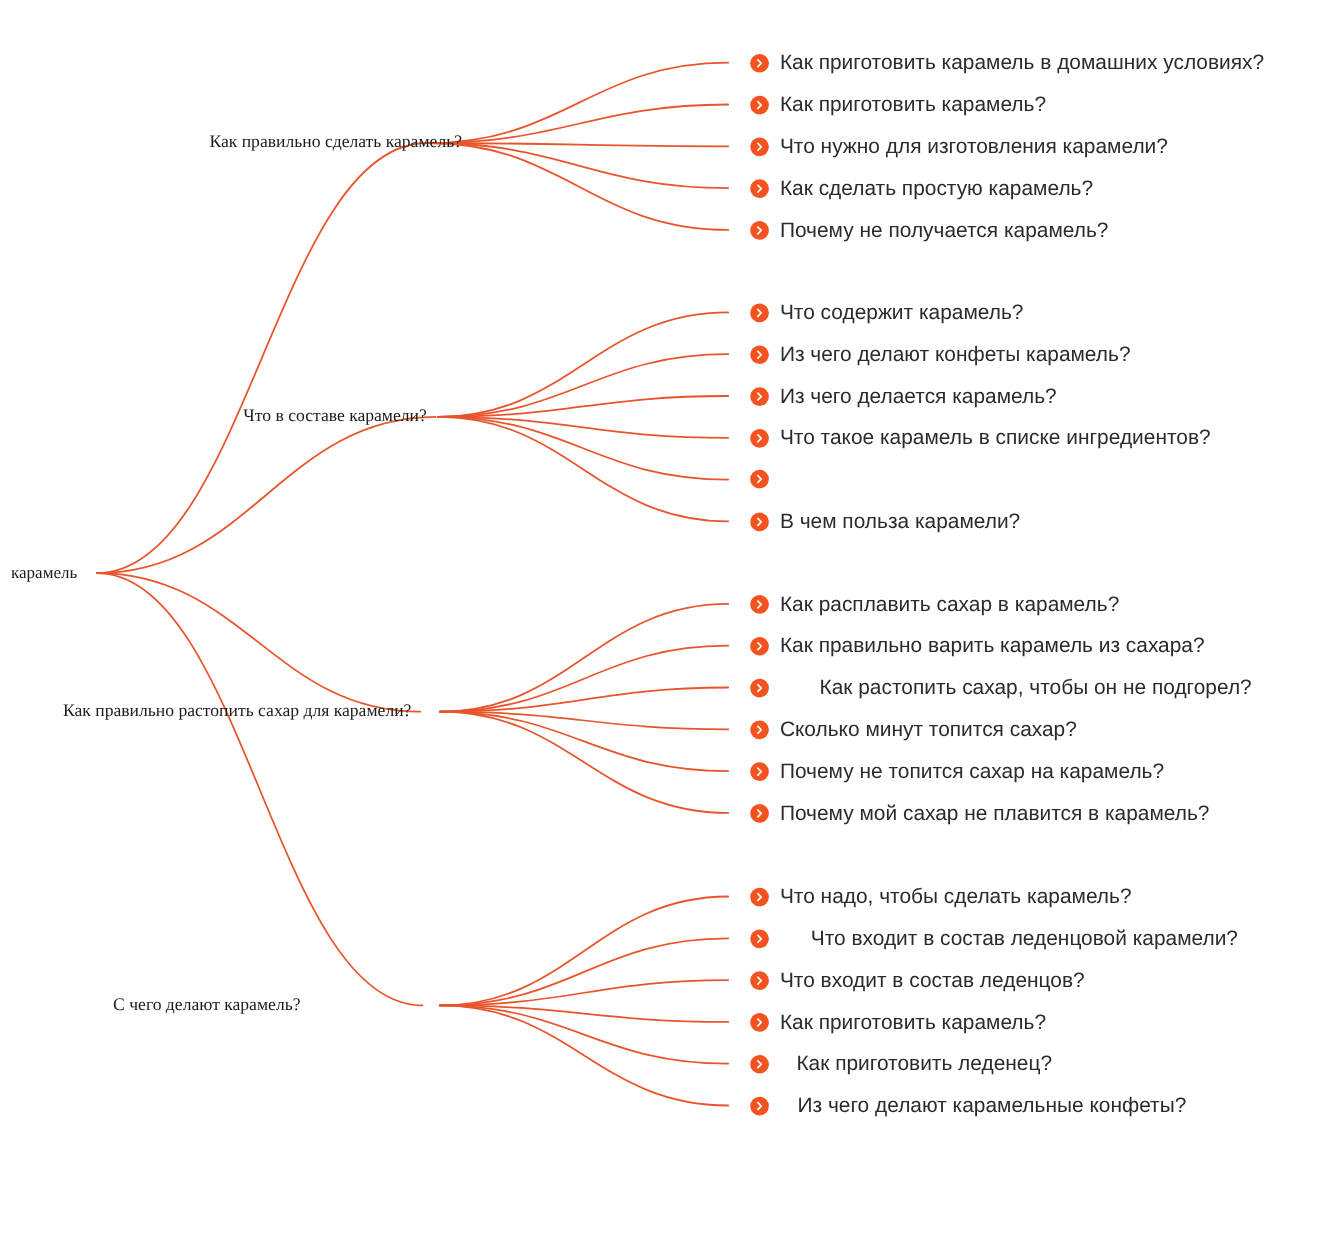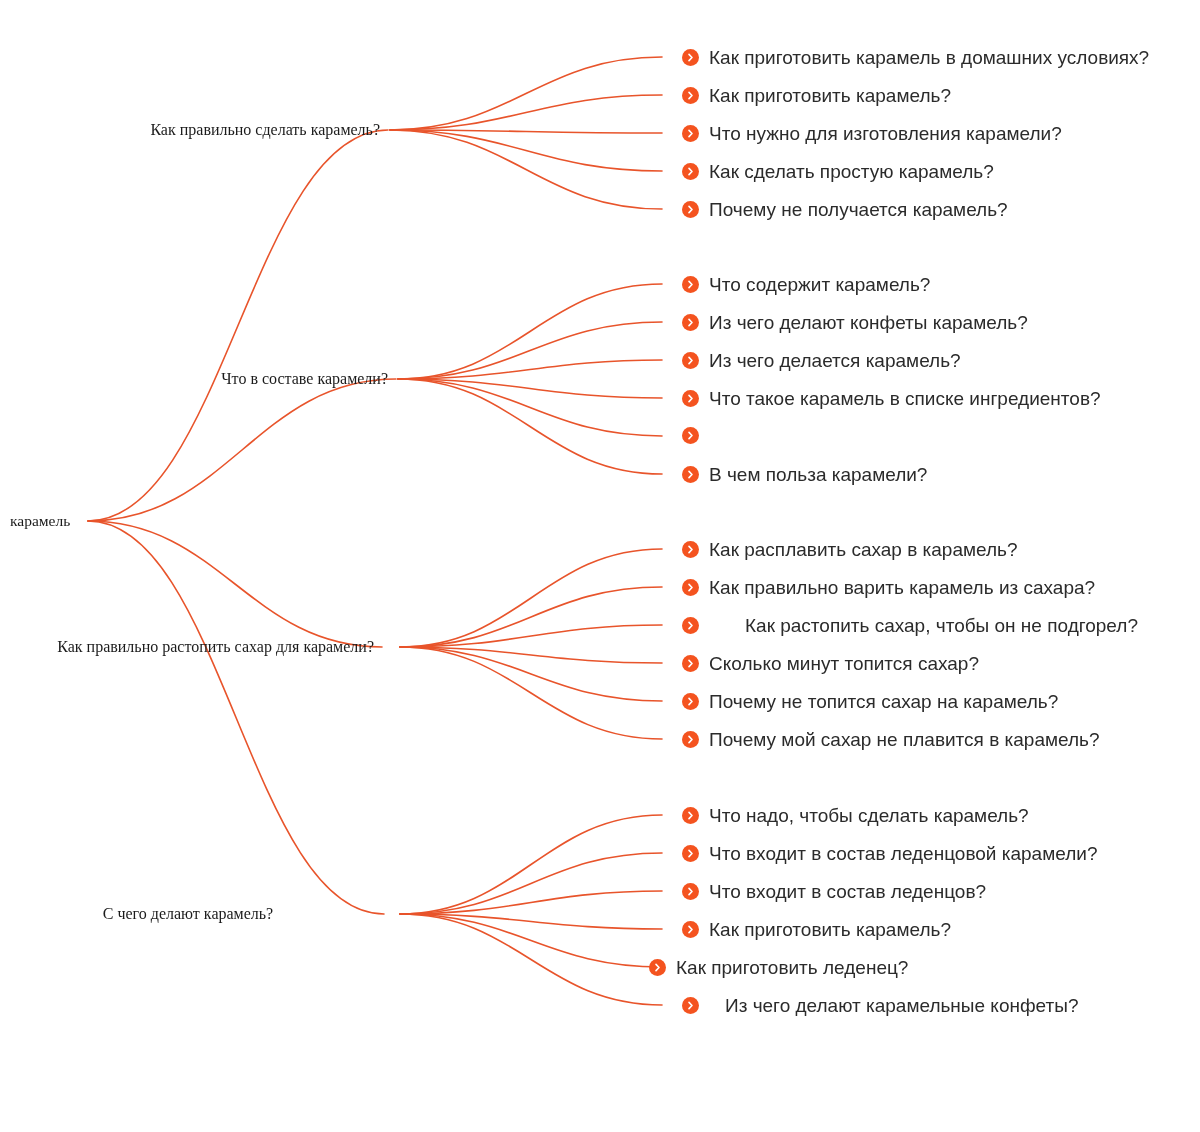--- a/index.html
+++ b/index.html
@@ -97,21 +97,21 @@
         <path d="M 400 914 C 517.9 914, 544.1 815, 662 815"></path>
         <path d="M 400 914 C 517.9 914, 544.1 853, 662 853"></path>
         <path d="M 400 914 C 517.9 914, 544.1 891, 662 891"></path>
         <path d="M 400 914 C 517.9 914, 544.1 929, 662 929"></path>
         <path d="M 400 914 C 517.9 914, 544.1 967, 662 967"></path>
         <path d="M 400 914 C 517.9 914, 544.1 1005, 662 1005"></path>
       </g>
   </svg>
   <div id="labels-layer">
       <div class="node-label root-label" style="left: 10px; top: 513px;">карамель</div>
-      <div class="node-label branch-label" style="top: 122px; left: 0px; width: 380px; text-align: right;">Как правильно сделать карамель?</div>
+      <div class="node-label branch-label" style="top: 122px; left: 0px; width: 380px; text-align: right; padding-left: 40px;">Как правильно сделать карамель?</div>
       <div class="leaf" style="left: 682px; top: 48px;">
         <span class="leaf-icon">
           <svg width="9" height="9" viewBox="0 0 9 9" aria-hidden="true">
             <path d="M3 1.4 L6 4.5 L3 7.6" fill="none" stroke="#ffffff" stroke-width="1.6" stroke-linecap="round" stroke-linejoin="round"></path>
           </svg>
         </span>
         <span class="leaf-label">Как приготовить карамель в домашних условиях?</span>
       </div>
       <div class="leaf" style="left: 682px; top: 86px;">
         <span class="leaf-icon">
@@ -244,21 +244,21 @@
       </div>
       <div class="node-label branch-label" style="top: 906px; left: 0px; width: 376px; text-align: center;">С чего делают карамель?</div>
       <div class="leaf" style="left: 682px; top: 806px;">
         <span class="leaf-icon">
           <svg width="9" height="9" viewBox="0 0 9 9" aria-hidden="true">
             <path d="M3 1.4 L6 4.5 L3 7.6" fill="none" stroke="#ffffff" stroke-width="1.6" stroke-linecap="round" stroke-linejoin="round"></path>
           </svg>
         </span>
         <span class="leaf-label">Что надо, чтобы сделать карамель?</span>
       </div>
-      <div class="leaf" style="left: 682px; top: 844px;">
+      <div class="leaf" style="left: 682px; top: 844px; gap: 28px;">
         <span class="leaf-icon">
           <svg width="9" height="9" viewBox="0 0 9 9" aria-hidden="true">
             <path d="M3 1.4 L6 4.5 L3 7.6" fill="none" stroke="#ffffff" stroke-width="1.6" stroke-linecap="round" stroke-linejoin="round"></path>
           </svg>
         </span>
         <span class="leaf-label">Что входит в состав леденцовой карамели?</span>
       </div>
       <div class="leaf" style="left: 682px; top: 882px;">
         <span class="leaf-icon">
           <svg width="9" height="9" viewBox="0 0 9 9" aria-hidden="true">
@@ -268,21 +268,21 @@
         <span class="leaf-label">Что входит в состав леденцов?</span>
       </div>
       <div class="leaf" style="left: 682px; top: 920px;">
         <span class="leaf-icon">
           <svg width="9" height="9" viewBox="0 0 9 9" aria-hidden="true">
             <path d="M3 1.4 L6 4.5 L3 7.6" fill="none" stroke="#ffffff" stroke-width="1.6" stroke-linecap="round" stroke-linejoin="round"></path>
           </svg>
         </span>
         <span class="leaf-label">Как приготовить карамель?</span>
       </div>
-      <div class="leaf" style="left: 649px; top: 958px;">
+      <div class="leaf" style="left: 682px; top: 958px; gap: 15px;">
         <span class="leaf-icon">
           <svg width="9" height="9" viewBox="0 0 9 9" aria-hidden="true">
             <path d="M3 1.4 L6 4.5 L3 7.6" fill="none" stroke="#ffffff" stroke-width="1.6" stroke-linecap="round" stroke-linejoin="round"></path>
           </svg>
         </span>
         <span class="leaf-label">Как приготовить леденец?</span>
       </div>
       <div class="leaf" style="left: 682px; top: 996px; gap: 16px;">
         <span class="leaf-icon">
           <svg width="9" height="9" viewBox="0 0 9 9" aria-hidden="true">

